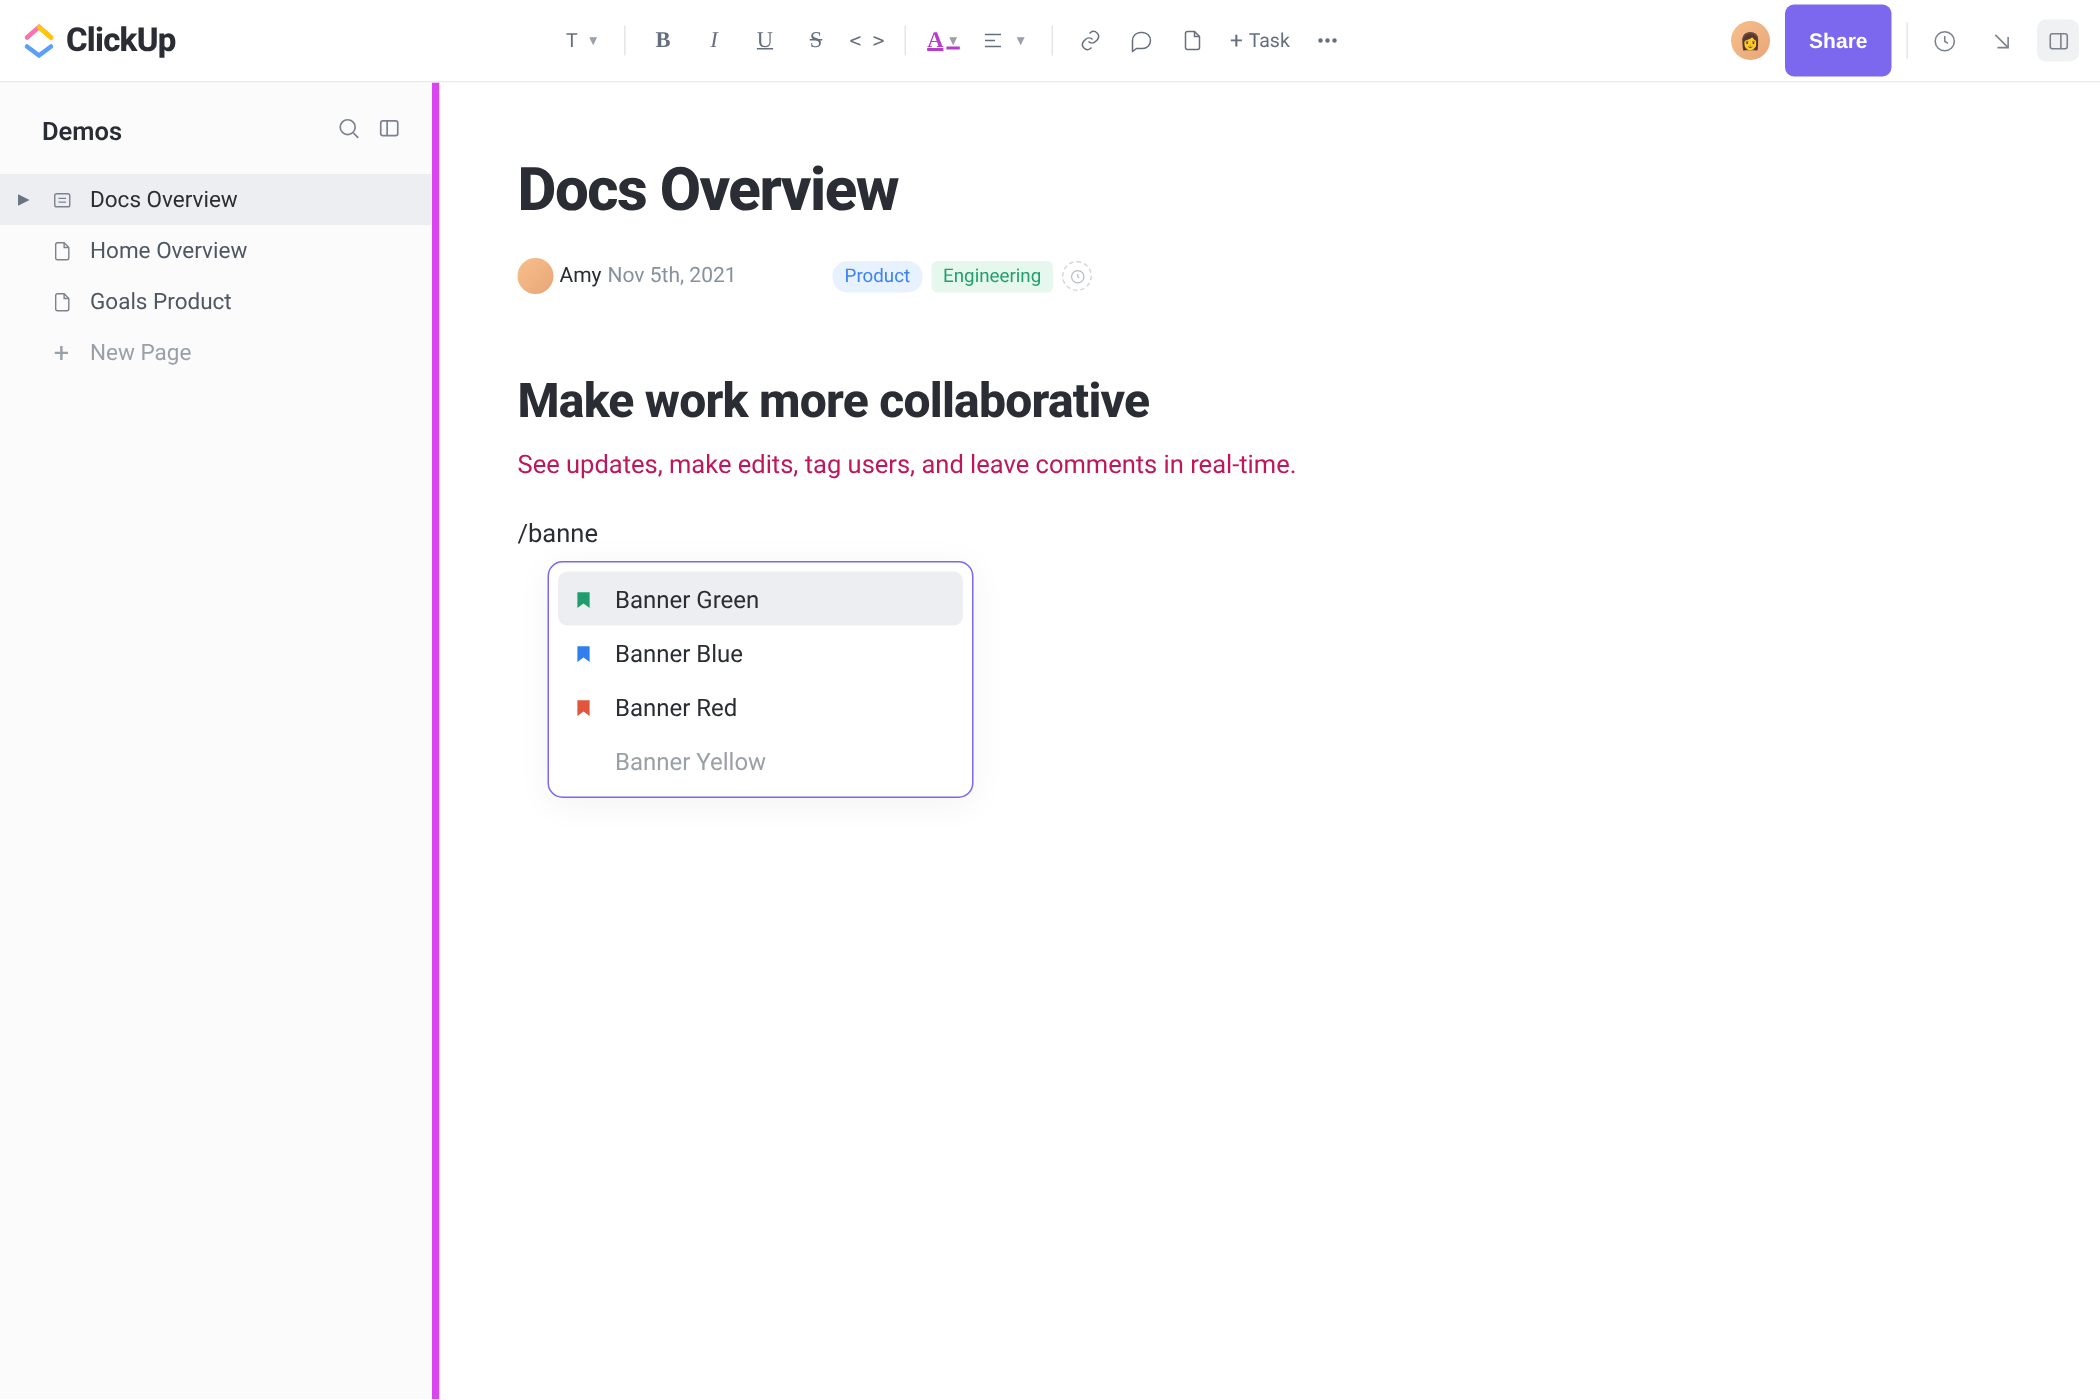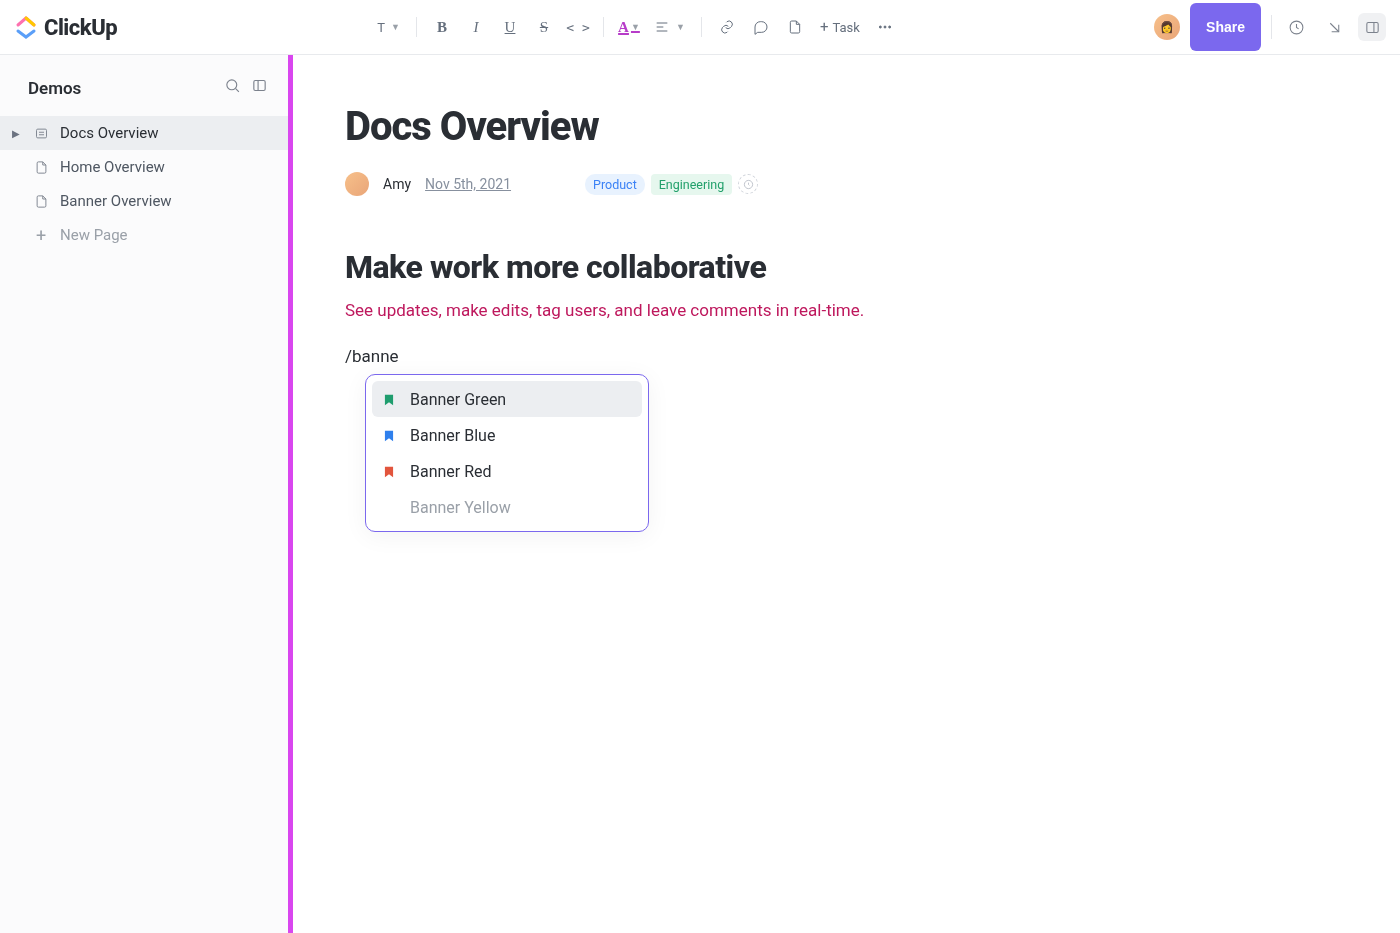--- a/index.html
+++ b/index.html
@@ -61,24 +61,24 @@
   .sb-item .pad { width: 10px; }
   .sb-item .ic { width: 18px; display: flex; align-items: center; justify-content: center; }
   .sb-item .ic svg { width: 15px; height: 15px; stroke: #7c828d; fill: none; stroke-width: 1.5; }
   .sb-item.new { color: #9aa0a8; }
   .sb-item .plus { font-size: 18px; color: #9aa0a8; width: 18px; text-align: center; }
 
   
   .doc { flex: 1; overflow: auto; background: #fff; }
   .doc-inner { padding: 48px 52px; max-width: 980px; }
   .page-title { font-size: 40px; font-weight: 800; letter-spacing: -1px; margin-bottom: 22px; }
-  .meta-row { display: flex; align-items: center; gap: 14px; margin-bottom: 52px; }
+  .meta-row { display: flex; align-items: center; gap: 4px; margin-bottom: 52px; }
   .meta-avatar { width: 24px; height: 24px; border-radius: 50%; background: linear-gradient(135deg,#f7c08a,#e9a578); }
   .meta-name { font-size: 14px; color: #2a2e34; }
-  .meta-date { font-size: 14px; color: #87909e; text-decoration: underline; }
+  .meta-date { font-size: 14px; color: #87909e; }
   .tags { display: flex; gap: 6px; margin-left: 60px; align-items: center; }
   .tag { font-size: 12.5px; padding: 3px 8px; border-radius: 4px; }
   .tag.product { background: #e8f2fe; color: #3b82f6; border-radius: 10px; }
   .tag.eng { background: #e6f7ee; color: #22a06b; }
   .tag-add { width: 20px; height: 20px; border: 1px dashed #cfd3da; border-radius: 50%; display: flex; align-items: center; justify-content: center; }
   .tag-add svg { width: 11px; height: 11px; stroke: #b5bac3; fill: none; stroke-width: 1.8; }
 
   .h2 { font-size: 32px; font-weight: 800; letter-spacing: -0.5px; margin-bottom: 14px; }
   .para { font-size: 17px; color: #be185d; margin-bottom: 26px; }
   .slash { font-size: 17px; color: #2a2e34; margin-bottom: 8px; }
@@ -228,21 +228,21 @@
       <span>Home Overview</span>
     </div>
     <div class="sb-item">
       <span class="pad"></span>
       <span class="ic">
           <svg viewBox="0 0 24 24">
             <path d="M14 3H7a2 2 0 0 0-2 2v14a2 2 0 0 0 2 2h10a2 2 0 0 0 2-2V8z"></path>
             <path d="M14 3v5h5"></path>
           </svg>
         </span>
-      <span>Banner Overview</span>
+      <span>Goals Product</span>
     </div>
     <div class="sb-item new">
       <span class="pad"></span>
       <span class="plus">+</span>
       <span>New Page</span>
     </div>
   </div>
 
   <div class="doc">
     <div class="doc-inner">

